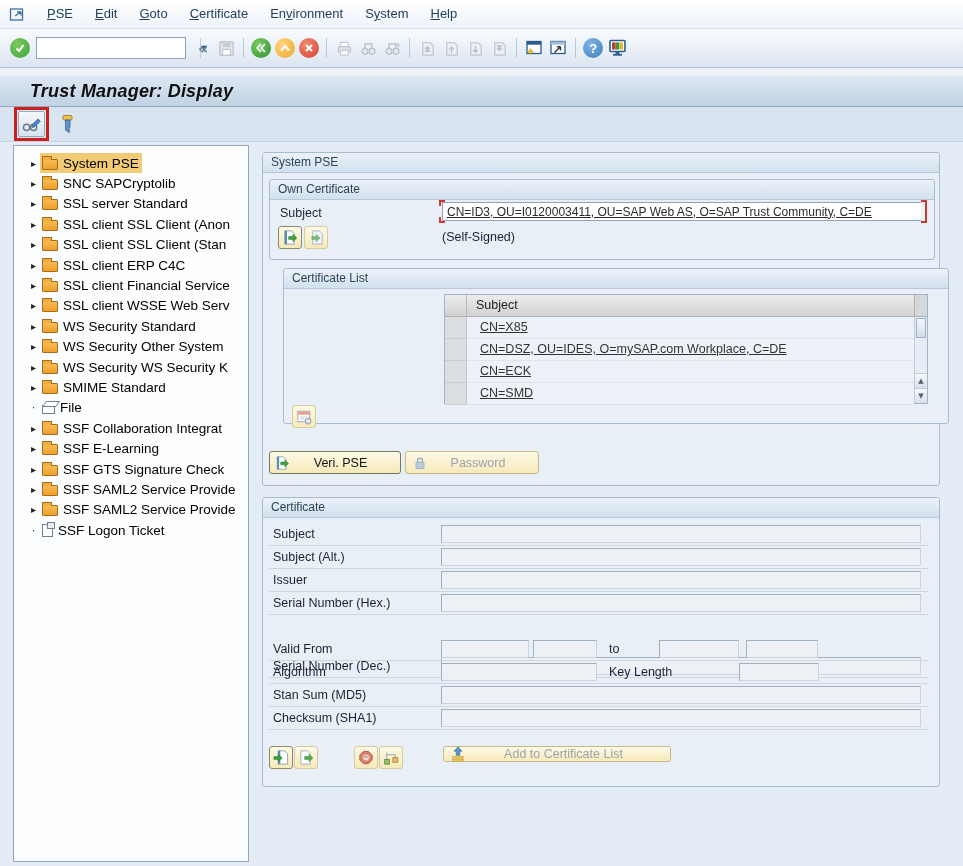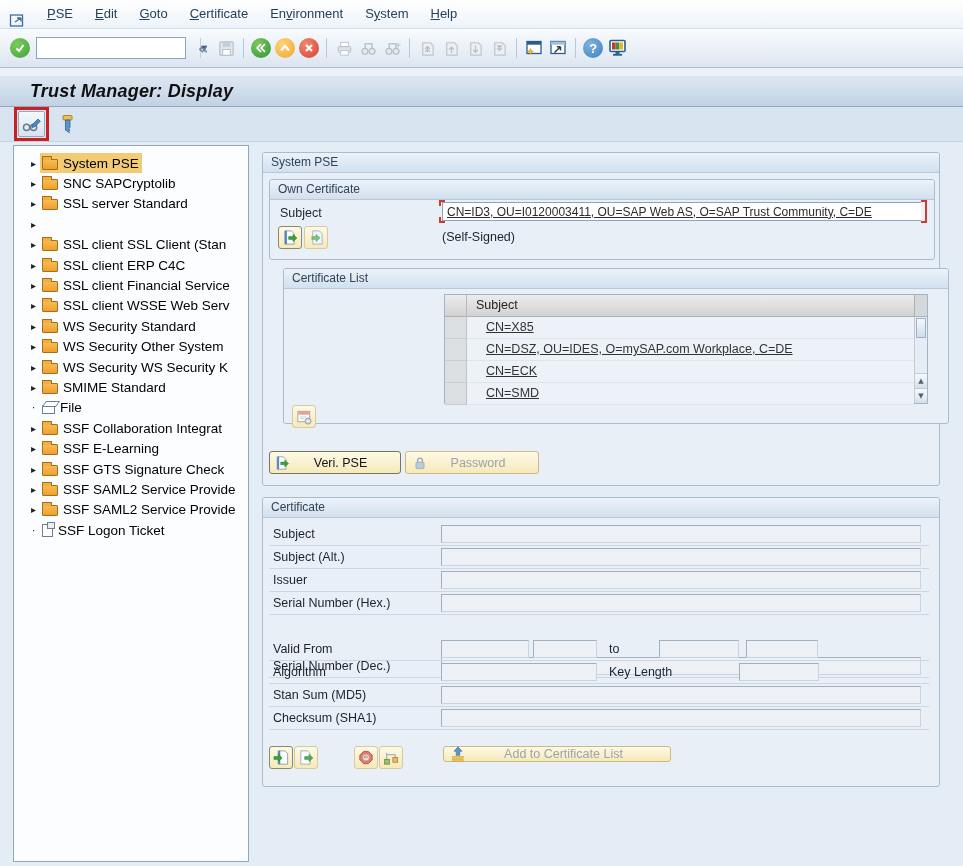--- a/index.html
+++ b/index.html
@@ -3,21 +3,21 @@
 <meta charset="utf-8">
 <style>
   * { box-sizing: border-box; margin: 0; padding: 0; }
   body { font-family: "Liberation Sans", sans-serif; background:#c9d6e4; }
   #window { position:relative; width:963px; height:866px; background:#e4ecf5; overflow:hidden;
             font-family:"Liberation Sans", sans-serif; }
 
   
   #menubar { position:absolute; left:0; top:0; width:963px; height:29px;
              background:linear-gradient(#ffffff,#edf3fa); border-bottom:1px solid #d6e0ec;
-             display:flex; align-items:flex-end; }
+             display:flex; align-items:center; }
   .sysicon { margin:0 10px 0 9px; display:flex; }
   .mi { padding:0 11px; height:28px; line-height:28px; font-size:13px; color:#24415c; cursor:default; }
   .mi u { text-decoration:underline; }
 
   
   #toolbar { position:absolute; left:0; top:29px; width:963px; height:39px;
              background:linear-gradient(#f8fbfe,#dce6f1); border-bottom:1px solid #a9bed3;
              display:flex; align-items:center; }
   .tbi { display:flex; align-items:center; justify-content:center; width:24px; height:26px; }
   .circ { width:20px; height:20px; border-radius:50%; display:flex; align-items:center; justify-content:center; }
@@ -97,21 +97,21 @@
   
   #cl-table { position:absolute; left:160px; top:25px; width:484px; height:110px; border:1px solid #9fb4c9; background:#fff; }
   #cl-head { position:absolute; left:0; top:0; right:13px; height:22px; display:flex; }
   .sel-th { width:22px; background:linear-gradient(#ececec,#d2d2d2); border-right:1px solid #b9b9b9; border-bottom:1px solid #b0b0b0; }
   .th { flex:1; background:linear-gradient(#ececec,#d2d2d2); border-bottom:1px solid #b0b0b0;
         font-size:12.5px; color:#222; line-height:21px; padding-left:9px; }
   #cl-corner { position:absolute; right:0; top:0; width:13px; height:22px; background:#d5d8db; border-left:1px solid #b0b0b0; border-bottom:1px solid #b0b0b0; }
   #cl-body { position:absolute; left:0; top:22px; right:13px; bottom:0; }
   .tr { display:flex; height:22px; background:#edf2f9; border-bottom:1px solid #dde5ee; }
   .sel-td { width:22px; background:#dcdfe2; border-right:1px solid #c3c6c9; border-bottom:1px solid #c9ccd0; margin-bottom:-1px; }
-  .td-link { font-size:12.5px; color:#333; text-decoration:underline; line-height:21px; margin-left:19px; white-space:nowrap; overflow:hidden; }
+  .td-link { font-size:12.5px; color:#333; text-decoration:underline; line-height:21px; margin-left:13px; white-space:nowrap; overflow:hidden; }
   #cl-scroll { position:absolute; right:0; top:22px; bottom:0; width:13px; background:#e6edf4; border-left:1px solid #c0ccd8;
                display:flex; flex-direction:column; align-items:stretch; }
   .sthumb { height:20px; margin:1px; background:linear-gradient(#f6f9fc,#cfdbe8); border:1px solid #9fb1c4; }
   .sspace { flex:1; }
   .sbtn { height:15px; display:flex; align-items:center; justify-content:center; font-size:7px; color:#55606c;
           font-family:"DejaVu Sans",sans-serif; background:linear-gradient(#f6f9fc,#d6e0eb); border-top:1px solid #c0ccd8; }
 
   
   .crow { position:absolute; left:6px; right:10px; height:23px; border-bottom:1px solid #ccd7e2; }
   .crow .lbl { top:4px; }
@@ -317,20 +317,24 @@
         <div class="tree-row">
           <span class="expander m-arrow">▸</span>
           <span class="node">
             <span class="node-icon m-folder"></span>
             <span class="node-label">SSL server Standard</span>
           </span>
         </div>
 
         <div class="tree-row">
           <span class="expander m-arrow">▸</span>
+          <span class="node">
+            <span class="node-icon m-folder"></span>
+            <span class="node-label">SSL client SSL Client (Anon</span>
+          </span>
         </div>
 
         <div class="tree-row">
           <span class="expander m-arrow">▸</span>
           <span class="node">
             <span class="node-icon m-folder"></span>
             <span class="node-label">SSL client SSL Client (Stan</span>
           </span>
         </div>
 

